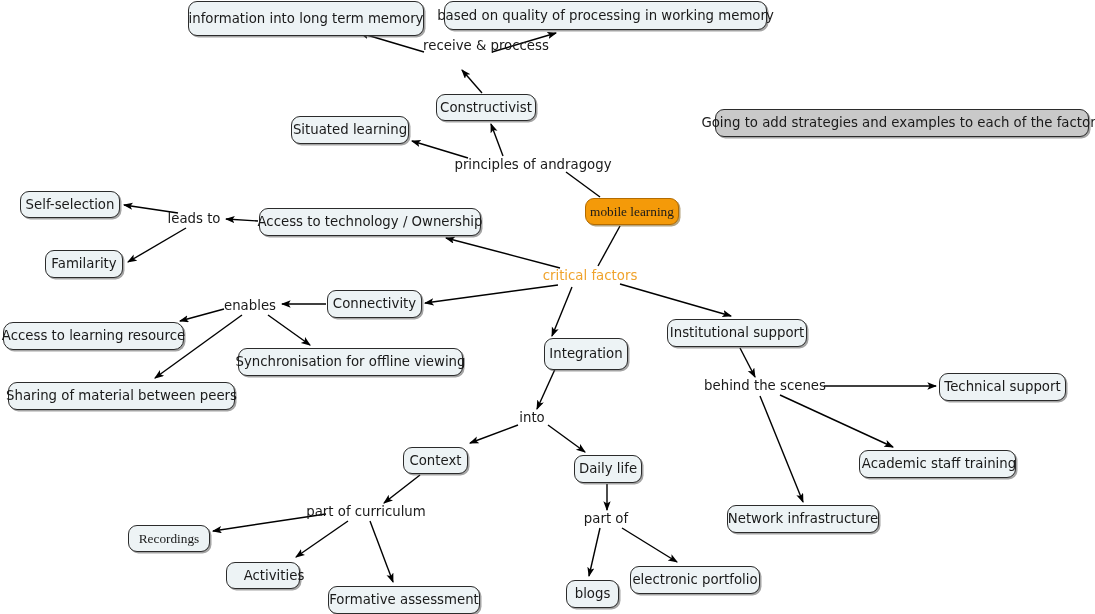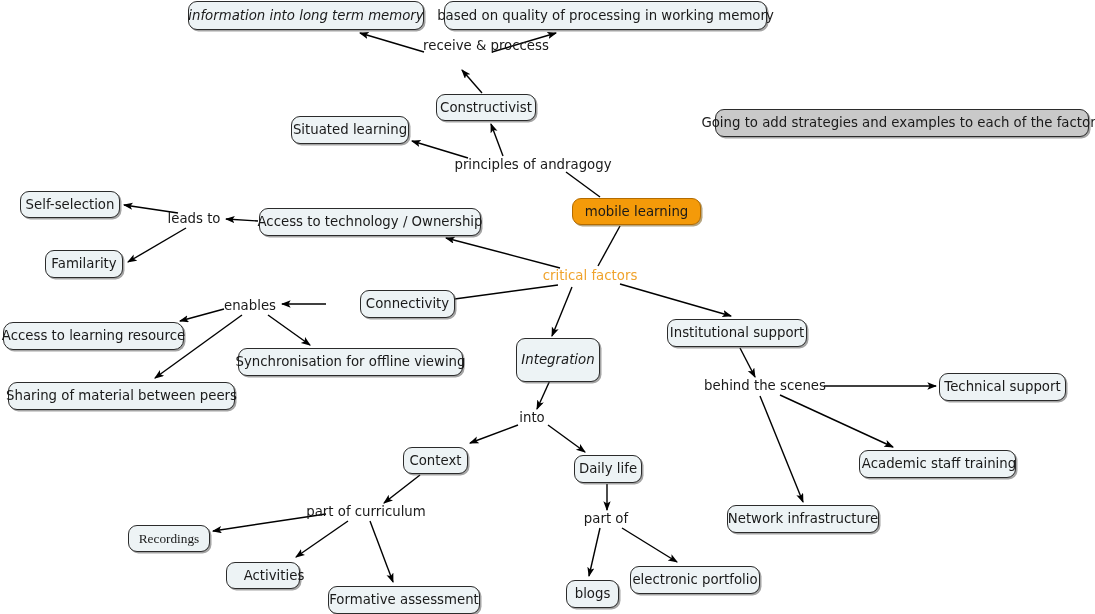--- a/index.html
+++ b/index.html
@@ -106,60 +106,60 @@
         <line x1="607" y1="484" x2="607" y2="510" stroke="#000000" stroke-width="1.4" marker-end="url(#arrowhead)"></line>
         <line x1="600" y1="528" x2="589" y2="576" stroke="#000000" stroke-width="1.4" marker-end="url(#arrowhead)"></line>
         <line x1="622" y1="528" x2="677" y2="562" stroke="#000000" stroke-width="1.4" marker-end="url(#arrowhead)"></line>
         <line x1="740" y1="348" x2="755" y2="377" stroke="#000000" stroke-width="1.4" marker-end="url(#arrowhead)"></line>
         <line x1="824" y1="386" x2="936" y2="386" stroke="#000000" stroke-width="1.4" marker-end="url(#arrowhead)"></line>
         <line x1="780" y1="395" x2="893" y2="447" stroke="#000000" stroke-width="1.4" marker-end="url(#arrowhead)"></line>
         <line x1="760" y1="396" x2="803" y2="502" stroke="#000000" stroke-width="1.4" marker-end="url(#arrowhead)"></line>
       </g>
   </svg>
   <div id="node-layer">
-      <div class="node" style="left: 188px; top: 1px; width: 236px; height: 29px; font-style: italic;">
+      <div class="node" style="left: 188px; top: 1px; width: 236px; height: 35px;">
         <span>information into long term memory</span>
       </div>
       <div class="node" style="left: 444px; top: 1px; width: 323px; height: 29px;">
         <span>based on quality of processing in working memory</span>
       </div>
       <div class="node" style="left: 436px; top: 94px; width: 100px; height: 27px;">
         <span>Constructivist</span>
       </div>
       <div class="node" style="left: 291px; top: 116px; width: 118px; height: 28px;">
         <span>Situated learning</span>
       </div>
       <div class="node note" style="left: 715px; top: 109px; width: 374px; height: 28px;">
         <span>Going to add strategies and examples to each of the factors</span>
       </div>
-      <div class="node accent" style="left: 572px; top: 198px; width: 129px; height: 27px;">
+      <div class="node accent" style="left: 585px; top: 198px; width: 94px; height: 27px; font-family: Liberation Serif, serif;">
         <span>mobile learning</span>
       </div>
       <div class="node" style="left: 20px; top: 191px; width: 100px; height: 27px;">
         <span>Self-selection</span>
       </div>
       <div class="node" style="left: 45px; top: 250px; width: 78px; height: 28px;">
         <span>Familarity</span>
       </div>
       <div class="node" style="left: 259px; top: 208px; width: 222px; height: 28px;">
         <span>Access to technology / Ownership</span>
       </div>
-      <div class="node" style="left: 327px; top: 290px; width: 95px; height: 28px; margin-left: 33px;">
+      <div class="node" style="left: 327px; top: 290px; width: 95px; height: 28px;">
         <span>Connectivity</span>
       </div>
       <div class="node" style="left: 3px; top: 322px; width: 181px; height: 28px; border-radius: 10px;">
         <span>Access to learning resource</span>
       </div>
       <div class="node" style="left: 238px; top: 348px; width: 225px; height: 28px;">
         <span>Synchronisation for offline viewing</span>
       </div>
       <div class="node" style="left: 8px; top: 382px; width: 227px; height: 28px;">
         <span>Sharing of material between peers</span>
       </div>
-      <div class="node" style="left: 516px; top: 338px; width: 84px; height: 44px; font-style: italic;">
+      <div class="node" style="left: 544px; top: 338px; width: 84px; height: 32px;">
         <span>Integration</span>
       </div>
       <div class="node" style="left: 667px; top: 319px; width: 140px; height: 28px;">
         <span>Institutional support</span>
       </div>
       <div class="node" style="left: 939px; top: 373px; width: 127px; height: 28px;">
         <span>Technical support</span>
       </div>
       <div class="node" style="left: 859px; top: 450px; width: 157px; height: 28px; padding-left: 12px;">
         <span>Academic staff training</span>

